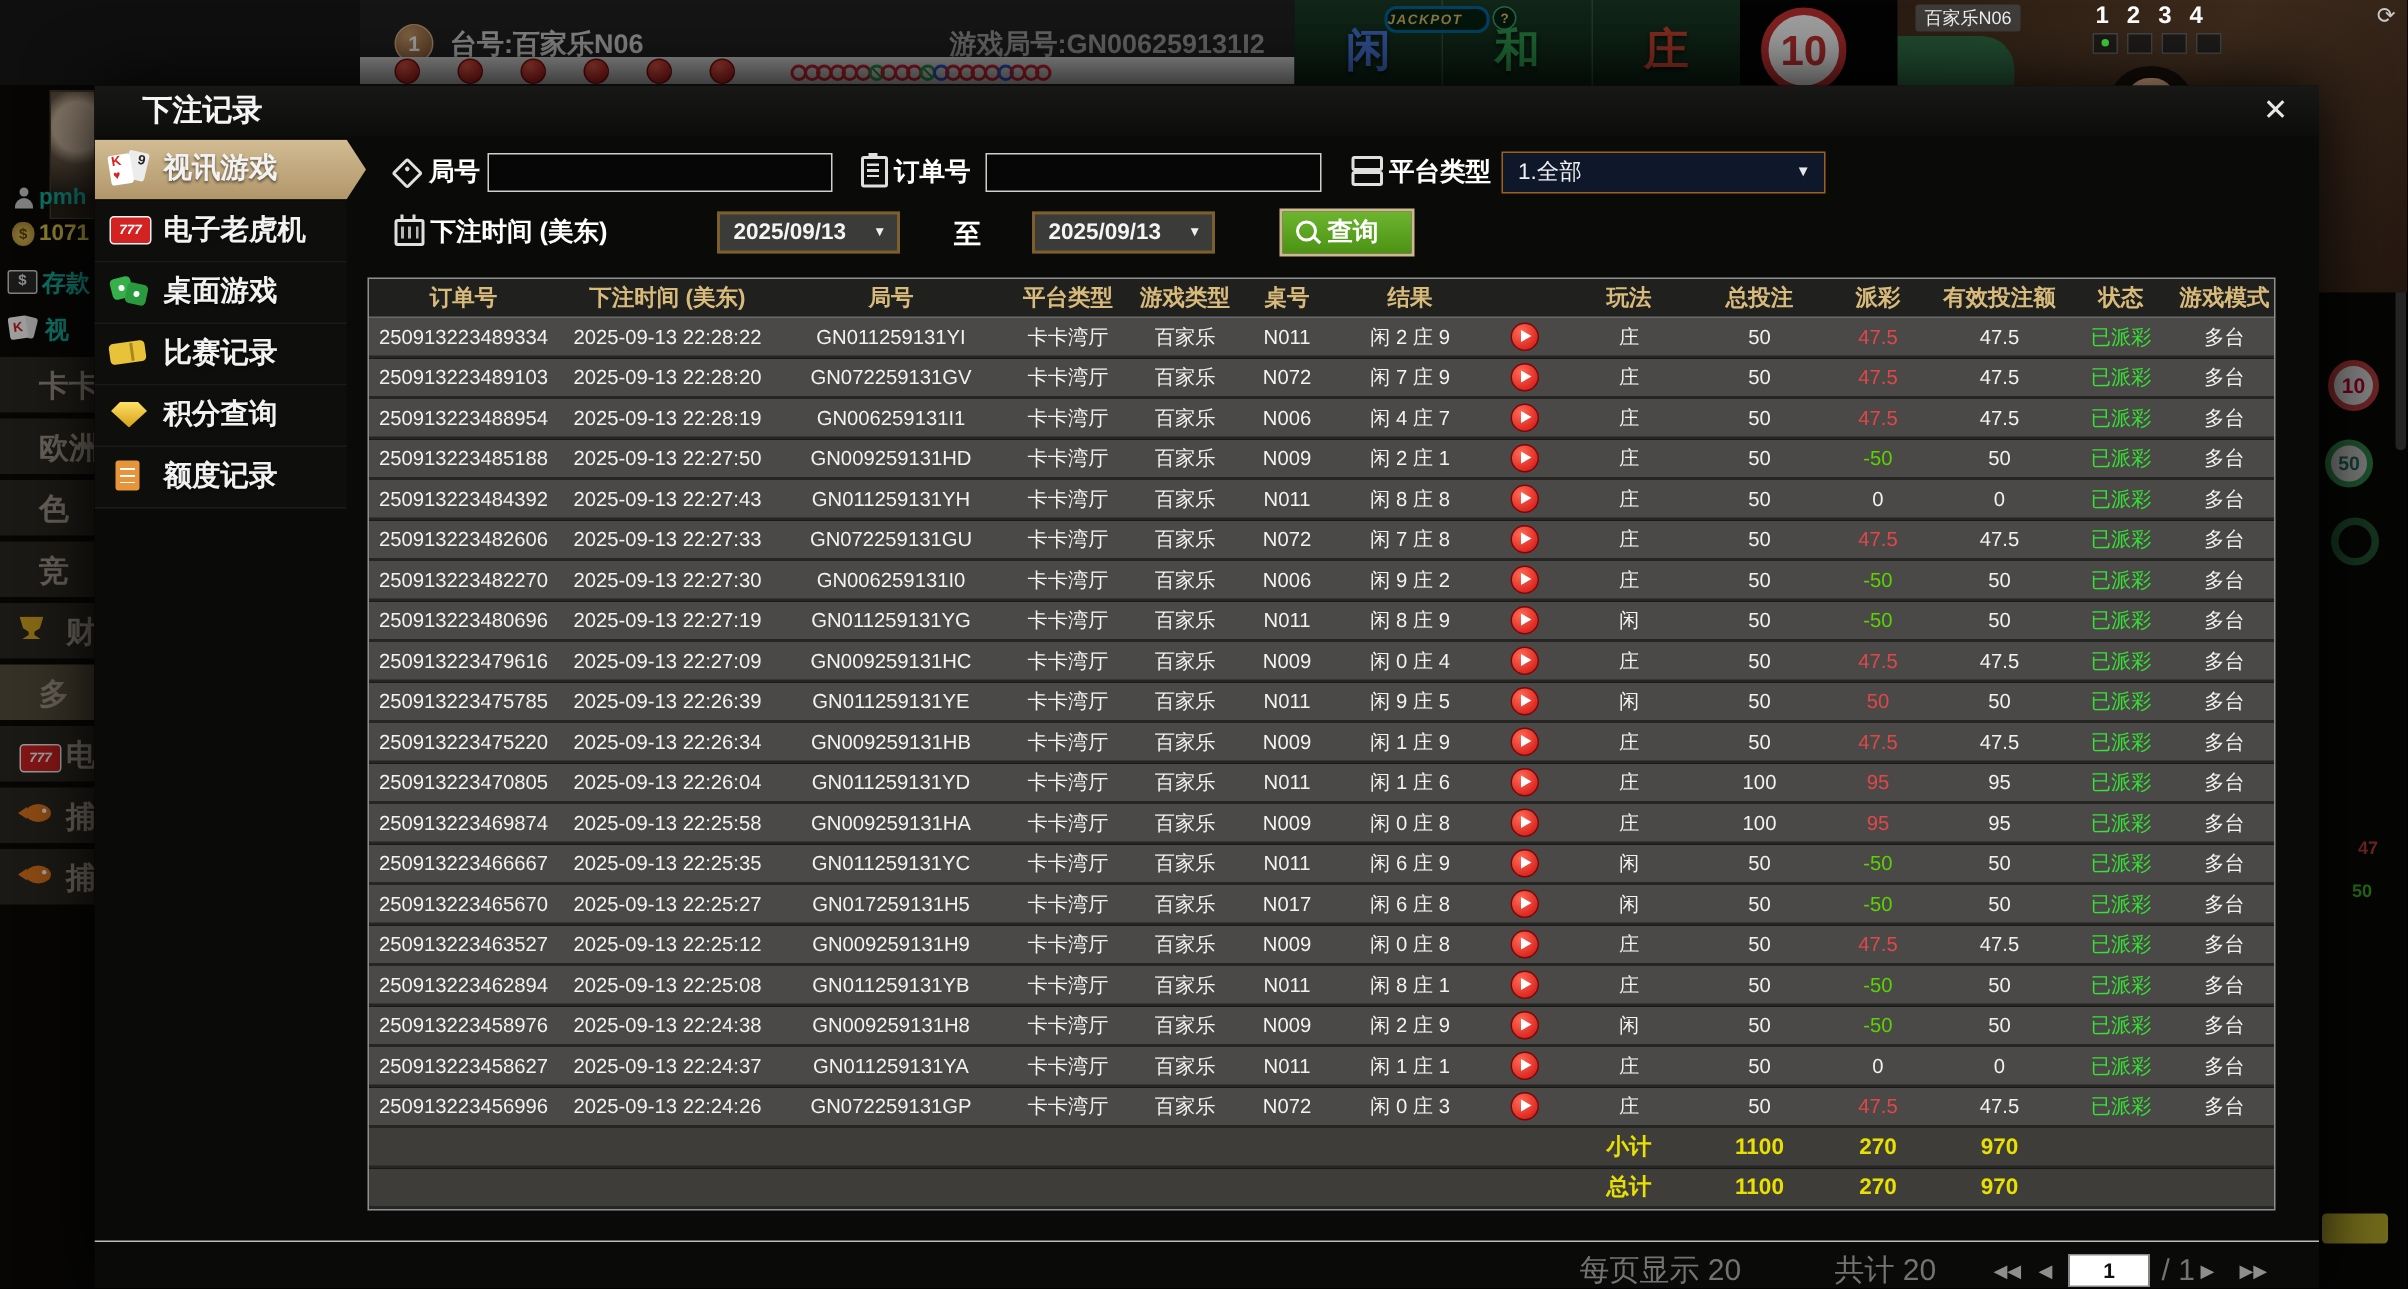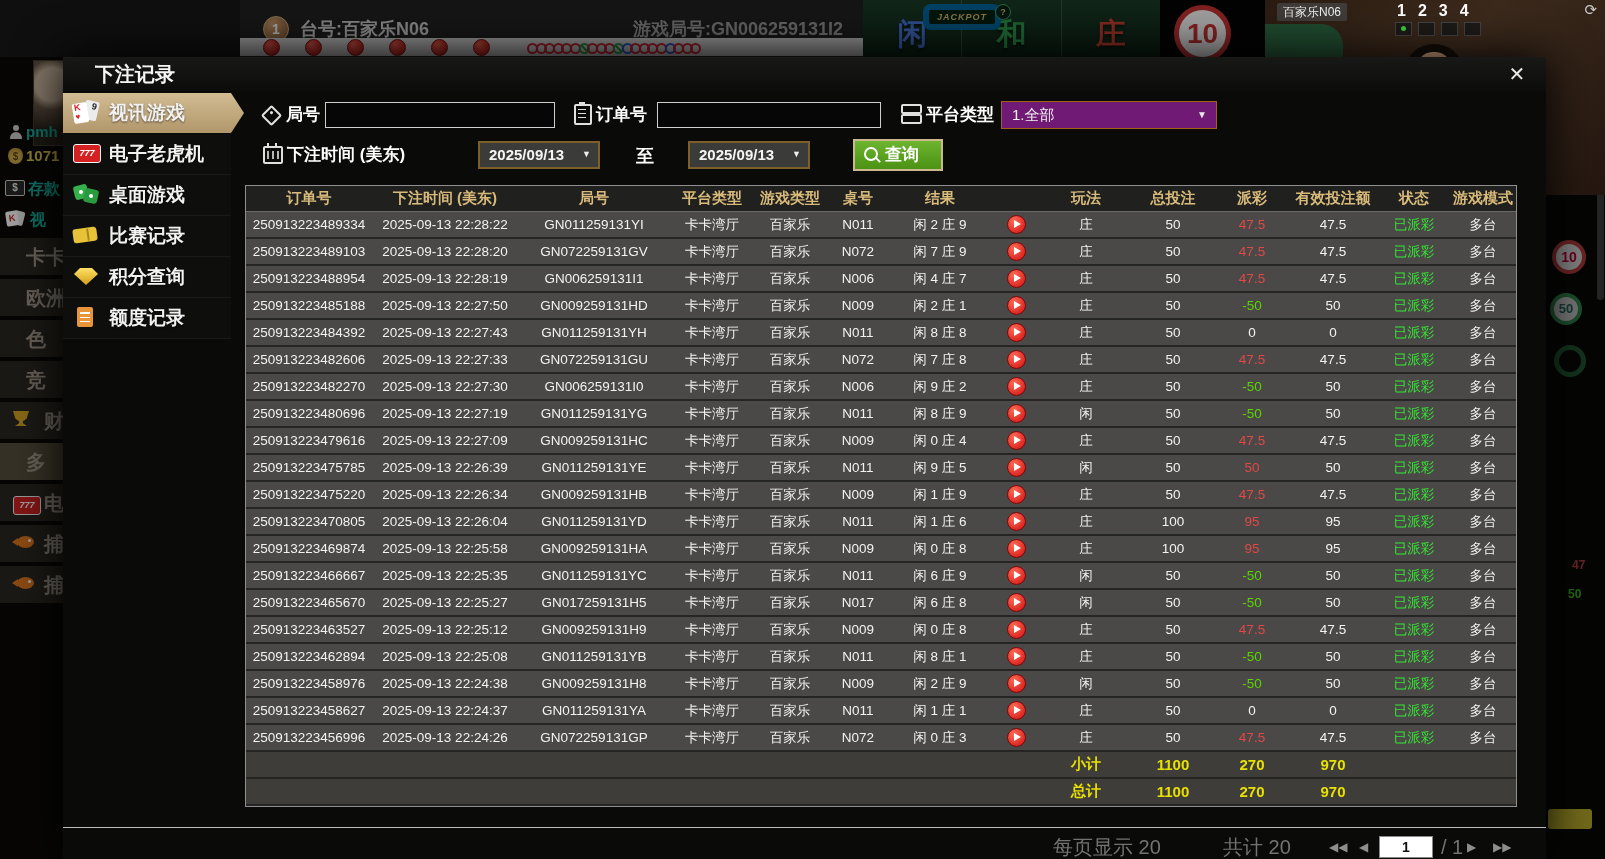--- a/index.html
+++ b/index.html
@@ -22,22 +22,22 @@
   #round-label{left:393px;top:17px;font-size:18px;font-weight:bold;color:#9d9d9d;}
   #road-strip{left:240px;top:38px;width:623px;height:18px;background:linear-gradient(#dedede,#c4c4c4);}
   .marker{position:absolute;top:1px;width:15px;height:15px;border-radius:50%;
      background:radial-gradient(circle at 35% 30%,#f06050,#b01010);border:1px solid #7e0e0e;}
   .bead{position:absolute;top:5px;width:7px;height:7px;border-radius:50%;border:2px solid #c23;background:transparent;}
   .bead.b{border-color:#35c;}
   .bead.x{border-color:#2a9a4a;background:linear-gradient(45deg,transparent 42%,#2a9a4a 42%,#2a9a4a 58%,transparent 58%);}
   #bet-zones{left:863px;top:0;width:297px;height:57px;background:linear-gradient(#1c3d28,#0e2617);display:flex;}
   .zone{flex:1;text-align:center;font-size:30px;font-weight:bold;line-height:68px;border-right:1px solid rgba(120,170,130,.3);text-shadow:0 2px 3px rgba(0,0,0,.6);}
   .zone.z0{color:#4a78dd;} .zone.z1{color:#2fa050;} .zone.z2{color:#cc4433;border-right:none;}
-  #jackpot-pill{left:923px;top:4px;width:66px;height:14px;border:6px solid #0369a1;border-radius:8px;
-     background:rgba(6,30,16,.85);color:#d9bd6a;font-size:9px;font-style:italic;font-weight:bold;text-align:center;line-height:14px;letter-spacing:1px;z-index:2;}
+  #jackpot-pill{left:923px;top:4px;width:66px;height:14px;border:2px solid #0369a1;border-radius:8px;
+     background:rgba(6,30,16,.85);color:#d9bd6a;font-size:9px;font-style:italic;font-weight:bold;line-height:14px;letter-spacing:1px;z-index:2;}
   #jackpot-help{left:995px;top:4px;width:14px;height:14px;border:1px solid #3f9f6f;border-radius:50%;
      background:rgba(6,30,16,.85);color:#d9bd6a;font-size:9px;font-weight:bold;text-align:center;line-height:14px;z-index:2;}
   #count-area{left:1160px;top:0;width:105px;height:57px;background:#060606;}
   #countdown{left:14px;top:5px;width:47px;height:47px;border-radius:50%;background:#fff;border:5px solid #ce3434;
      color:#ce3434;font-size:28px;font-weight:bold;text-align:center;line-height:47px;}
 
   
   #video{left:1265px;top:0;width:340px;height:195px;z-index:6;
      background:linear-gradient(135deg,#2a1c12 0%,#3c2a1c 45%,#241710 100%);overflow:hidden;}
   .v-felt{position:absolute;left:0;top:24px;width:78px;height:40px;background:#1d5134;border-radius:0 22px 4px 0;opacity:.85;}
@@ -136,21 +136,21 @@
   .clip-icon{position:absolute;width:14px;height:17px;border:2px solid #e0e0e0;border-radius:2px;}
   .clip-icon::before{content:"";position:absolute;left:3px;top:-4px;width:6px;height:3px;background:#e0e0e0;}
   .clip-icon::after{content:"";position:absolute;left:2px;top:3px;width:8px;height:9px;
      background:repeating-linear-gradient(#e0e0e0 0 1.5px,transparent 1.5px 4px);}
   .plat-icon{position:absolute;width:17px;height:6px;border:2px solid #e0e0e0;border-radius:2px;}
   .plat-icon::after{content:"";position:absolute;left:-2px;top:8px;width:17px;height:6px;border:2px solid #e0e0e0;border-radius:2px;}
   .cal-icon{position:absolute;width:16px;height:14px;border:2px solid #e0e0e0;border-radius:2px;}
   .cal-icon::before{content:"";position:absolute;left:2px;top:-5px;width:2px;height:4px;background:#e0e0e0;box-shadow:8px 0 0 #e0e0e0;}
   .cal-icon::after{content:"";position:absolute;left:2px;top:3px;width:12px;height:8px;
      background:repeating-linear-gradient(90deg,#e0e0e0 0 2px,transparent 2px 5px);opacity:.8;}
-  #plat-select{position:absolute;width:214px;height:26px;background:#701a75;border:1px solid #a06018;cursor:pointer;}
+  #plat-select{position:absolute;width:214px;height:26px;background:#0f172a;border:1px solid #a06018;cursor:pointer;}
   #plat-select .val{position:absolute;left:10px;top:0;height:26px;line-height:26px;font-size:15px;color:#f0f0f0;}
   #plat-select::after{content:"▼";position:absolute;right:9px;top:7px;font-size:10px;color:#e8e8e8;}
   .datebox{position:absolute;width:118px;height:24px;background:#3b3b39;border:2px solid #7d5f2b;cursor:pointer;}
   .datebox .val{position:absolute;left:9px;top:0;height:24px;line-height:24px;font-size:15px;font-weight:bold;color:#f5f5f5;}
   .datebox::after{content:"▼";position:absolute;right:7px;top:6px;font-size:9px;color:#f0f0f0;}
   #to-label{position:absolute;font-size:18px;font-weight:bold;color:#fff;}
   #search-btn{position:absolute;width:86px;height:28px;background:linear-gradient(#6db52f,#4c9214);
      border:2px solid #cdb98e;cursor:pointer;}
   #search-btn .val{position:absolute;left:30px;top:0;height:28px;line-height:28px;font-size:17px;font-weight:bold;color:#fff;}
   .mag-icon{position:absolute;left:9px;top:6px;width:10px;height:10px;border:2px solid #fff;border-radius:50%;}

